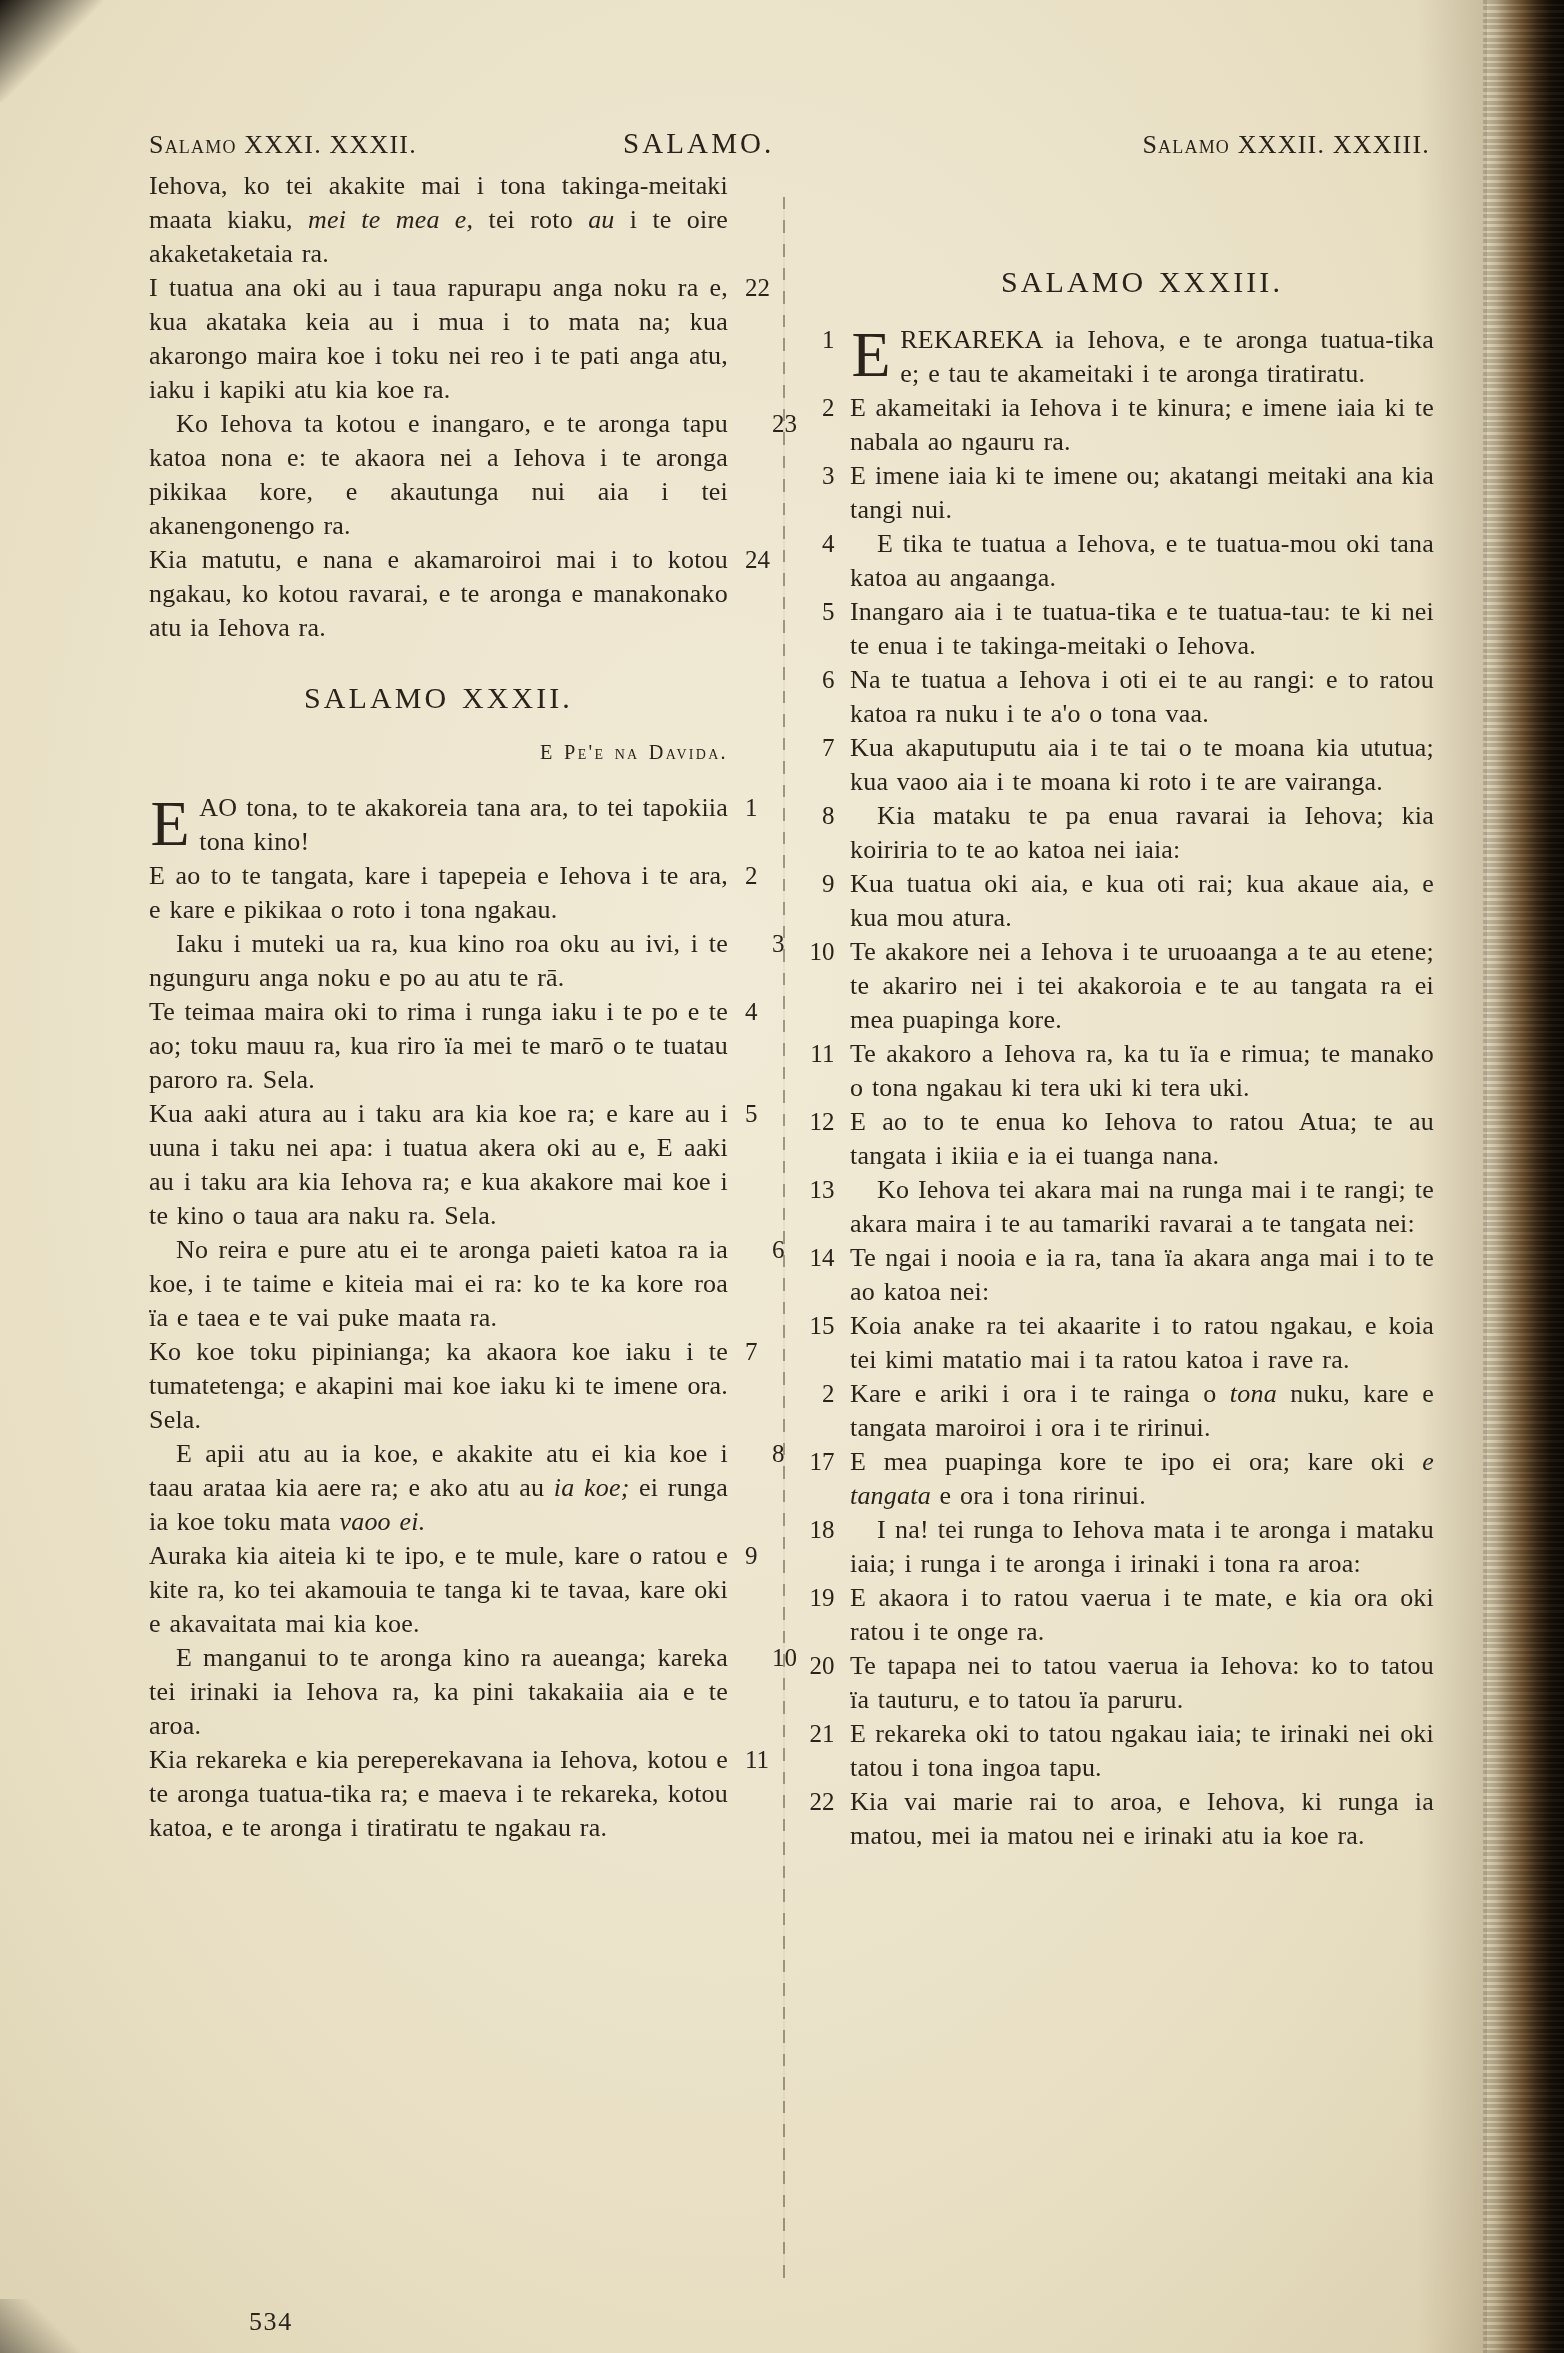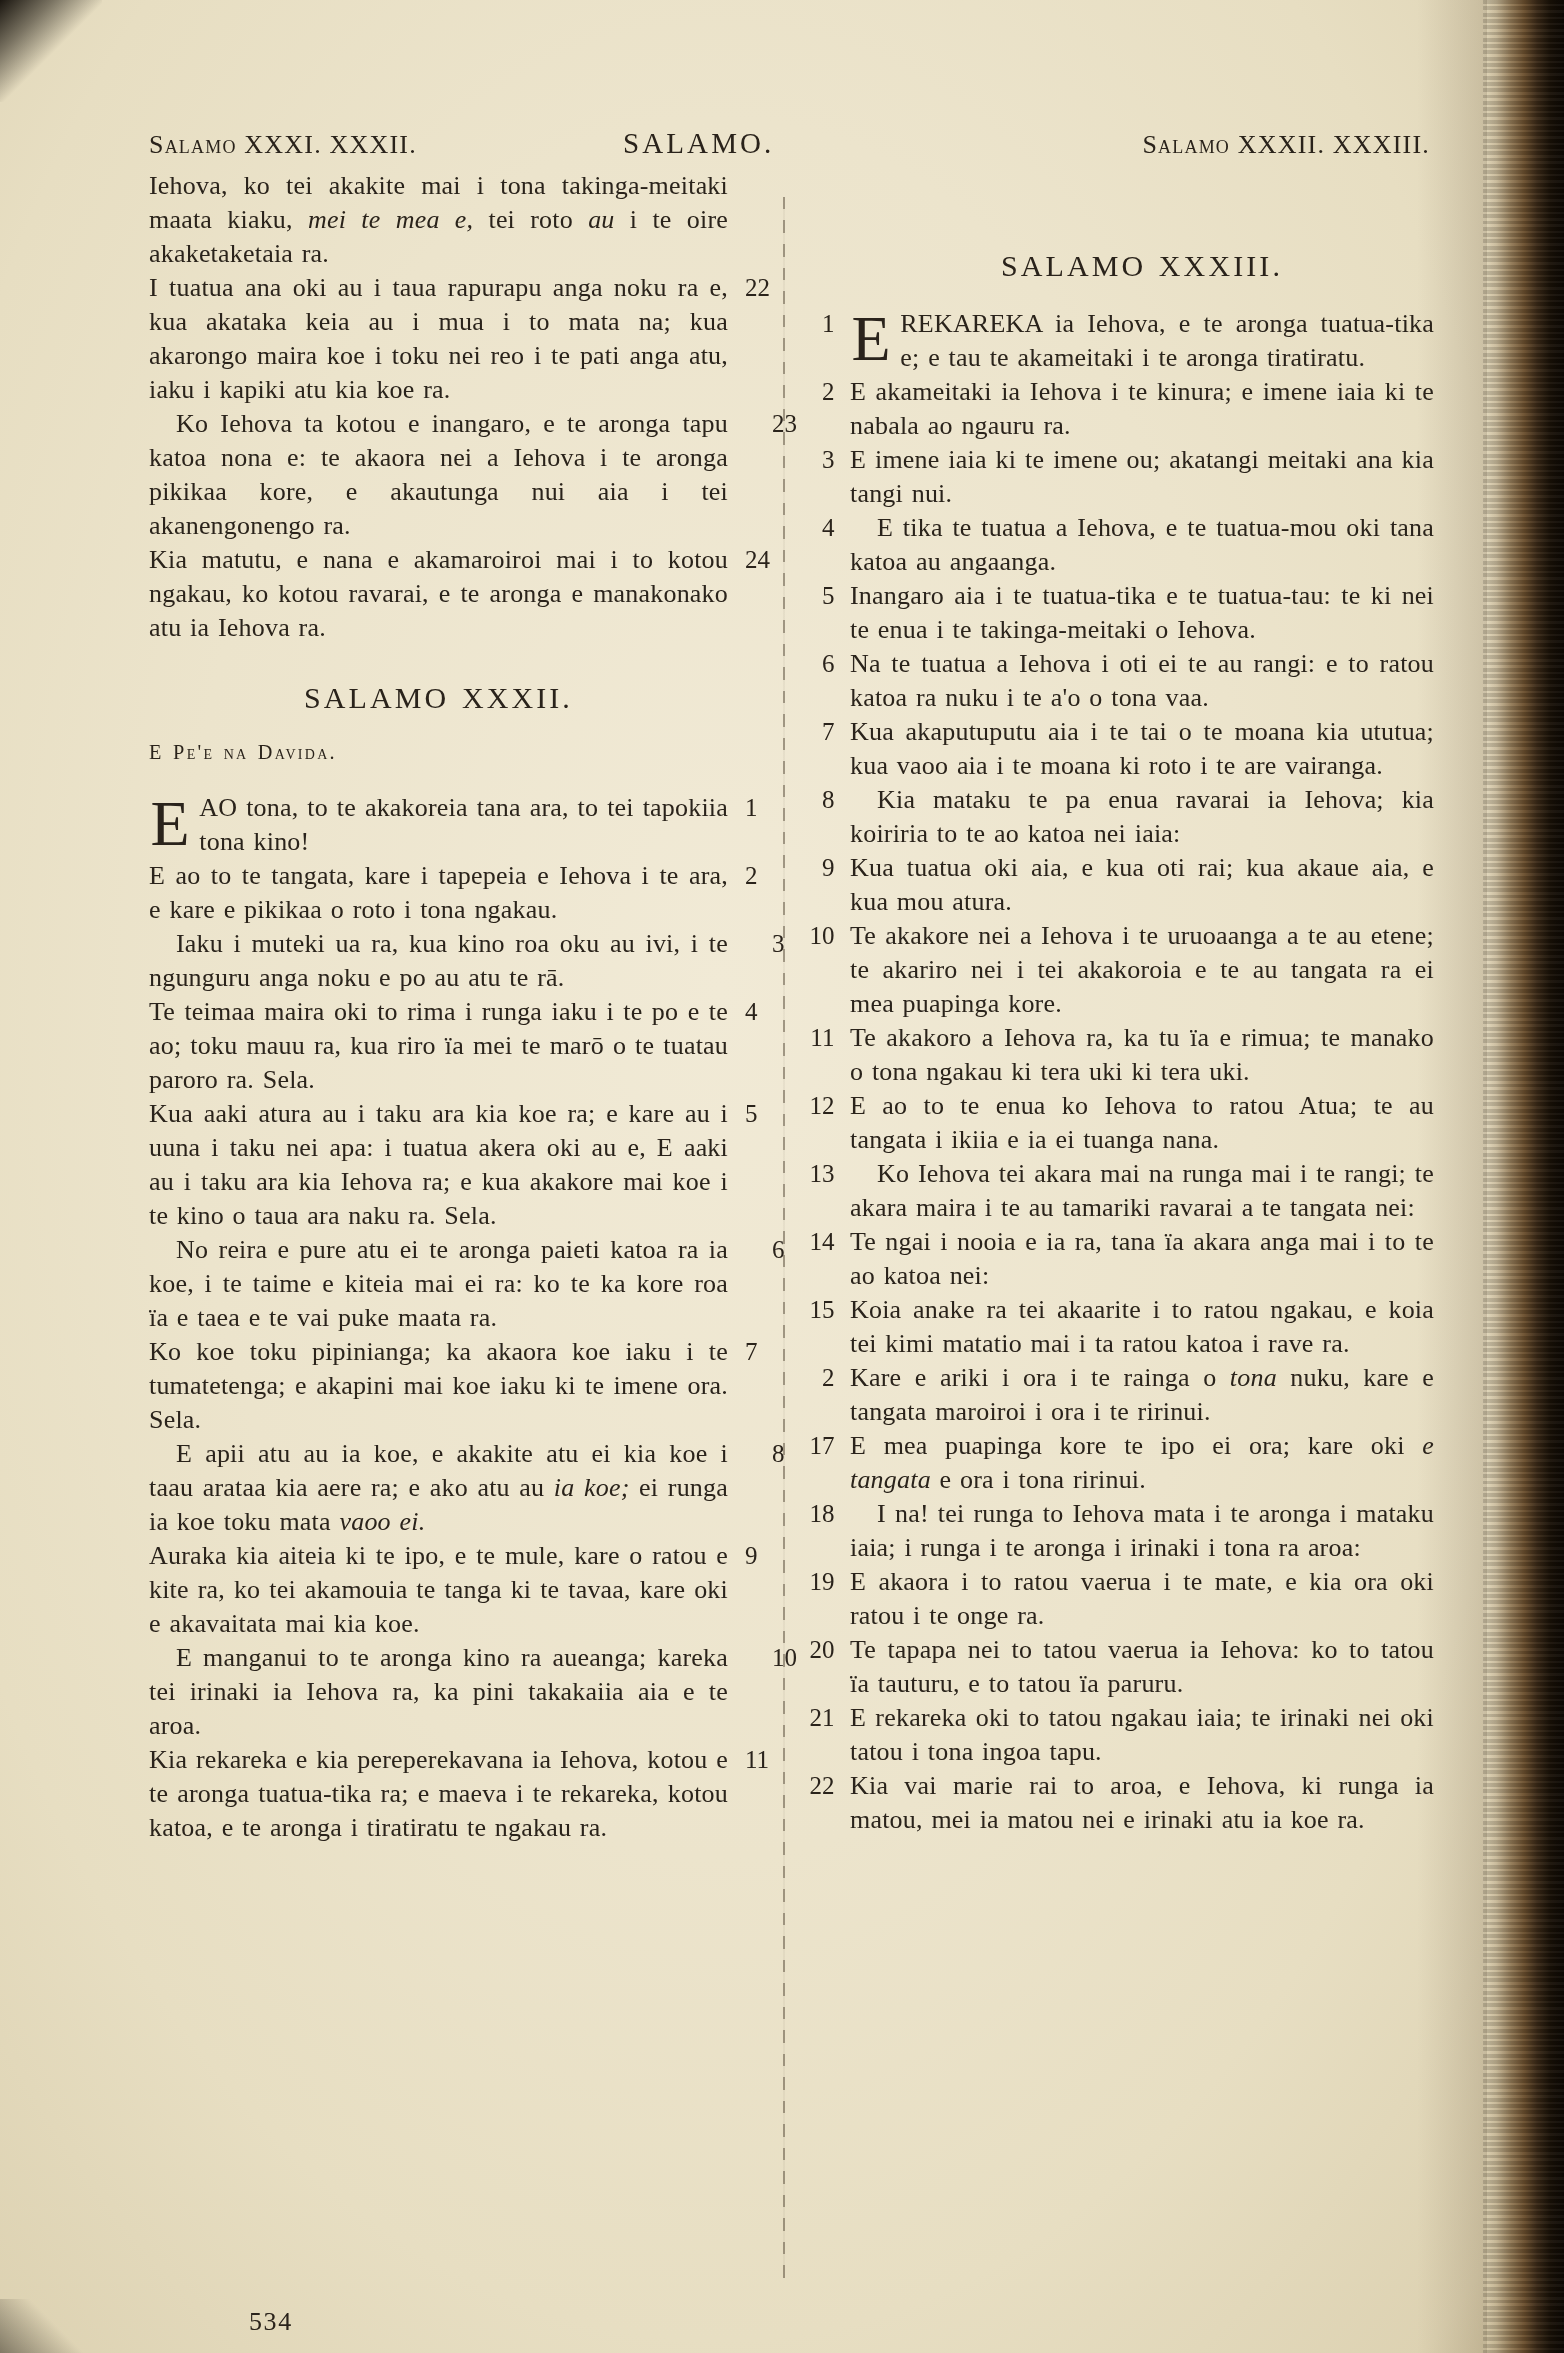--- a/index.html
+++ b/index.html
@@ -47,29 +47,29 @@
 
   .psalm-heading {
     text-align:center;
     font-size:30px;
     font-weight:400;
     letter-spacing:3.1px;
     margin:36px 0 0;
     text-indent:0;
   }
   .psalm-subheading {
-    text-align:left;
+    text-align:right;
     font-size:20.3px;
     font-weight:400;
     font-variant:small-caps;
     letter-spacing:2.3px;
     margin:20.3px 0 22px;
     text-indent:0;
   }
-  .col-right .psalm-heading { margin-top:0; margin-bottom:23.5px; }
+  .col-right .psalm-heading { margin-top:16px; margin-bottom:23.5px; }
 
   .divider {
     position:absolute; left:783px; top:197px;
     width:1.6px; height:2081px;
     background: repeating-linear-gradient(to bottom,
       rgba(80,68,50,0.50) 0 12.5px,
       rgba(80,68,50,0.06) 12.5px 23.5px);
   }
 
   .page-number { position:absolute; left:249px; top:2307px; font-size:26px; letter-spacing:1.6px; }

